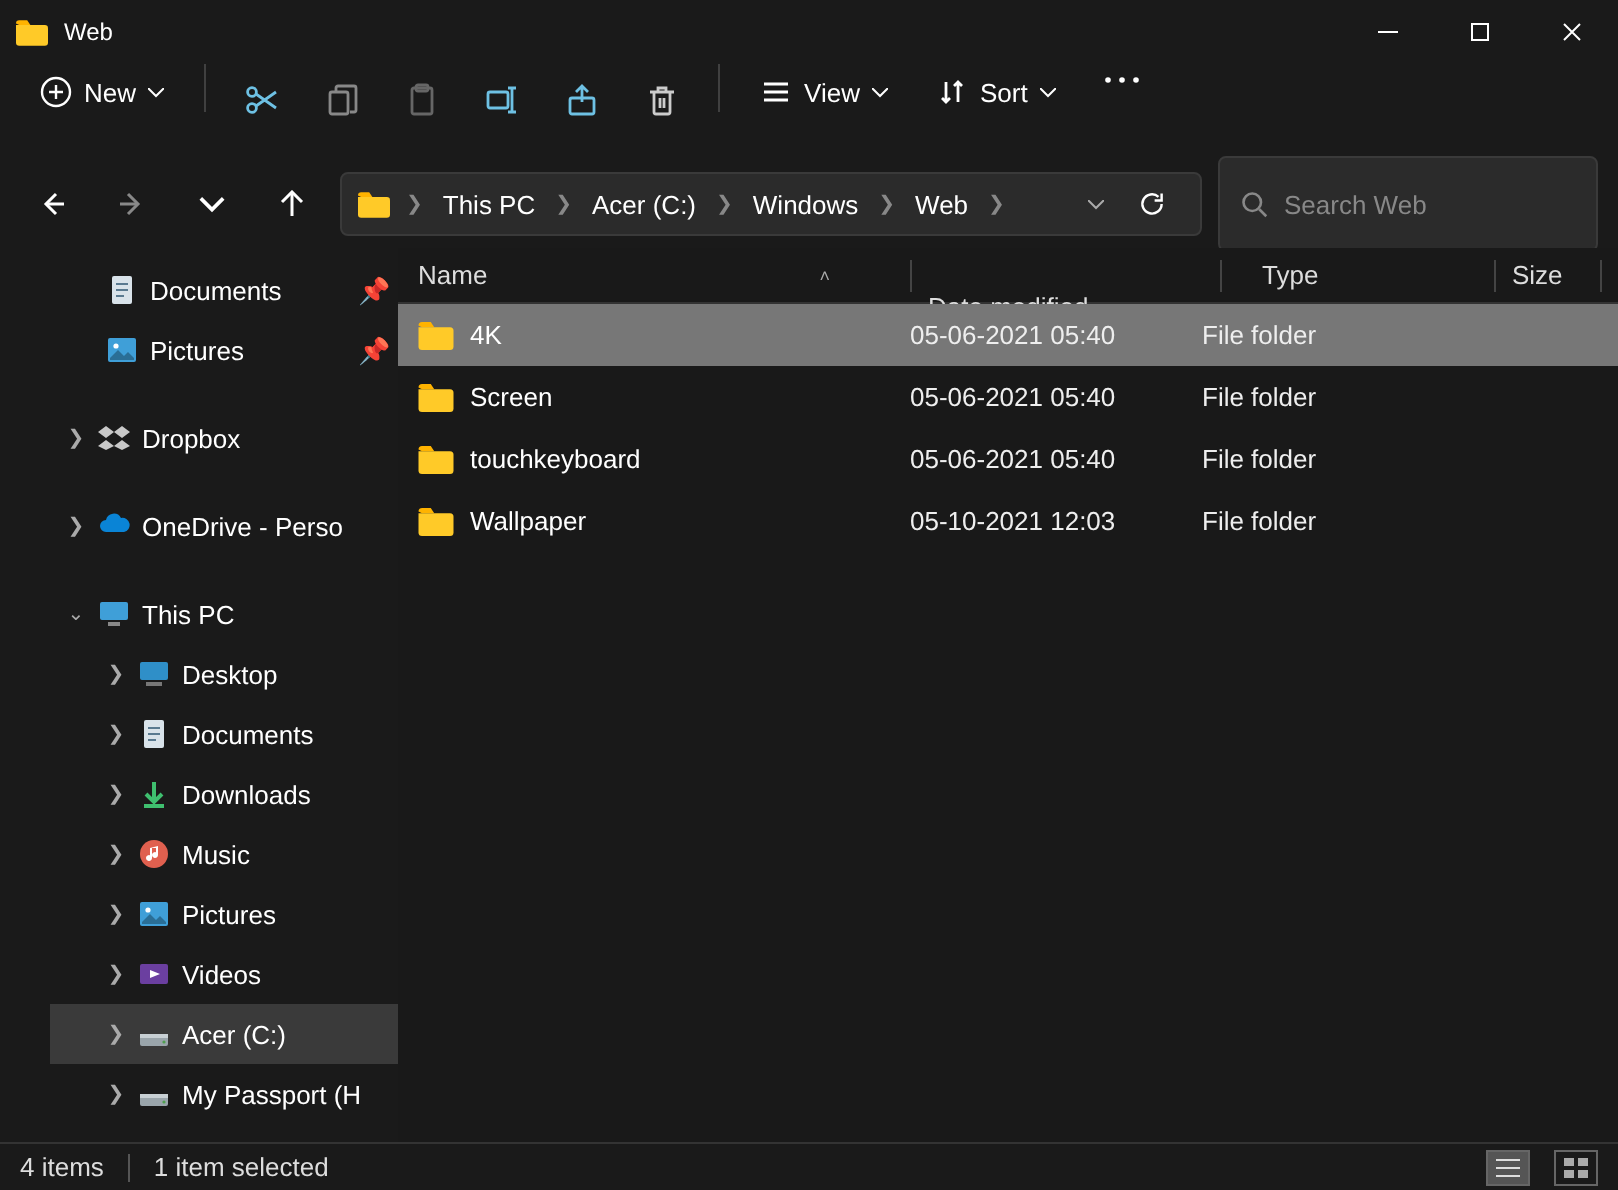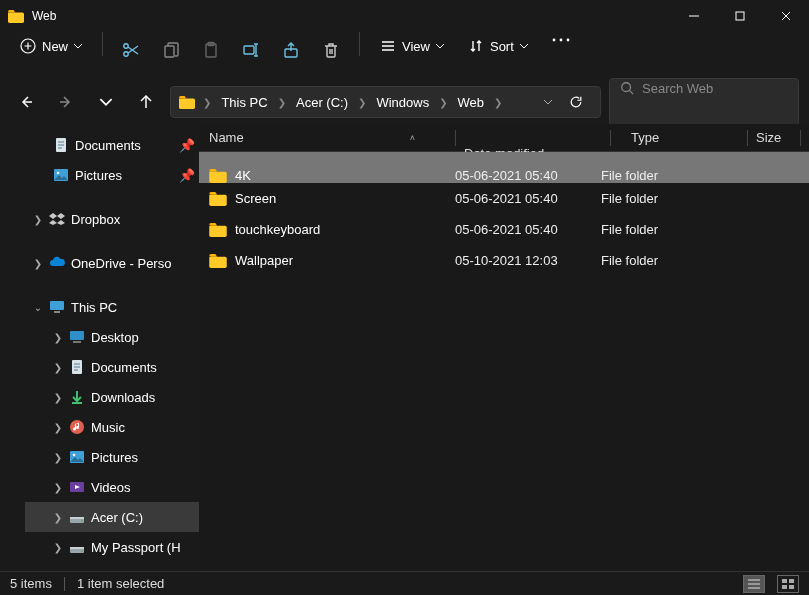--- a/index.html
+++ b/index.html
@@ -25,21 +25,21 @@
     .addressbar { height: 44px; display: flex; align-items: center; padding: 0 10px; gap: 8px; }
     .nav-btn { width: 32px; height: 32px; display: flex; align-items: center; justify-content: center; color: #fff; }
     .nav-btn svg { width: 14px; height: 14px; }
     .breadcrumb-wrap { flex: 1; height: 32px; background: #2b2b2b; border: 1px solid #3a3a3a; border-radius: 4px; display: flex; align-items: center; padding: 0 8px; gap: 4px; }
     .bc-folder-icon { width: 16px; height: 13px; margin-right: 2px; }
     .bc-sep { color: #888; font-size: 10px; padding: 0 2px; }
     .bc-item { color: #fff; padding: 2px 4px; white-space: nowrap; }
     .bc-spacer { flex: 1; }
     .bc-chev { color: #aaa; margin-right: 4px; }
     .refresh-btn { width: 32px; height: 32px; display:flex; align-items:center; justify-content:center; }
-    .search-box { width: 190px; height: 48px; background: #2b2b2b; border: 1px solid #3a3a3a; border-radius: 4px; display: flex; align-items: flex-start; padding: 2px 10px; gap: 8px; color: #888; }
+    .search-box { width: 190px; height: 48px; background: #2b2b2b; border: 1px solid #3a3a3a; border-radius: 4px; display: flex; align-items: center; padding: 12px 10px; gap: 8px; color: #888; }
 
     .mainrow { flex: 1; display: flex; overflow: hidden; padding-left: 25px; }
     .sidebar { width: 174px; background: #1a1a1a; overflow-y: auto; padding-top: 6px; }
     .tree-item { display: flex; align-items: center; height: 30px; padding-left: 8px; gap: 6px; color: #fff; }
     .tree-item.indent1 { padding-left: 28px; }
     .tree-item.indent2 { padding-left: 28px; }
     .tree-item.selected { background: #3a3a3a; }
     .tree-chev { width: 10px; display:flex; justify-content:center; color: #aaa; font-size: 10px; }
     .tree-icon { width: 16px; height: 16px; display:flex; align-items:center; justify-content:center; }
     .tree-label { flex: 1; white-space: nowrap; overflow: hidden; text-overflow: ellipsis; font-size: 13px; }
@@ -49,21 +49,21 @@
     .content { flex: 1; display: flex; flex-direction: column; background: #191919; }
     .columns { display: flex; height: 28px; align-items: center; border-bottom: 1px solid #333; padding-left: 10px; color: #ddd; font-size: 12px; }
     .col-name { width: 246px; display:flex; align-items:center; gap: 60px;}
     .col-name .sort-caret { color:#aaa; font-size:9px; margin-left:auto; margin-right:40px;}
     .col-date { width: 146px; margin-top: 32px; }
     .col-type { width: 116px; margin-left: 12px; }
     .col-size { flex: 1; }
     .col-div { width:1px; height:16px; background:#444; margin-right:8px;}
     .rows { flex: 1; }
     .file-row { display: flex; height: 31px; align-items: center; padding-left: 10px; color: #fff; }
-    .file-row.selected { background: #777; align-items: flex-end; }
+    .file-row.selected { background: #777; }
     .cell-name { width: 246px; display:flex; align-items:center; gap:8px; }
     .cell-date { width: 146px; color:#eee; }
     .cell-type { width: 116px; color:#eee; }
     .cell-size { flex:1; }
     .folder-icon { width: 18px; height: 14px; }
 
     .statusbar { height: 24px; display: flex; align-items: center; padding: 0 10px; gap: 12px; color: #ddd; font-size: 12px; border-top: 1px solid #333; }
     .status-div { width:1px; height:14px; background:#555; }
     .status-spacer { flex:1; }
     .view-toggle { width:22px; height:18px; border:1px solid #666; display:flex; align-items:center; justify-content:center; }
@@ -443,21 +443,21 @@
           </div>
           <div class="cell-date">05-10-2021 12:03</div>
           <div class="cell-type">File folder</div>
           <div class="cell-size"></div>
         </div>
       </div>
   </div>
 </div>
 
 <div class="statusbar">
-  <span>5 items</span>
+  <span>4 items</span>
   <span class="status-div"></span>
   <span>1 item selected</span>
   <span class="status-spacer"></span>
   <div class="view-toggle active">
       <svg width="12" height="10" viewBox="0 0 12 10" fill="none" stroke="#ddd">
         <path d="M0 1h12M0 5h12M0 9h12"></path>
       </svg>
     </div>
   <div class="view-toggle">
       <svg width="12" height="10" viewBox="0 0 12 10" fill="#aaa">

